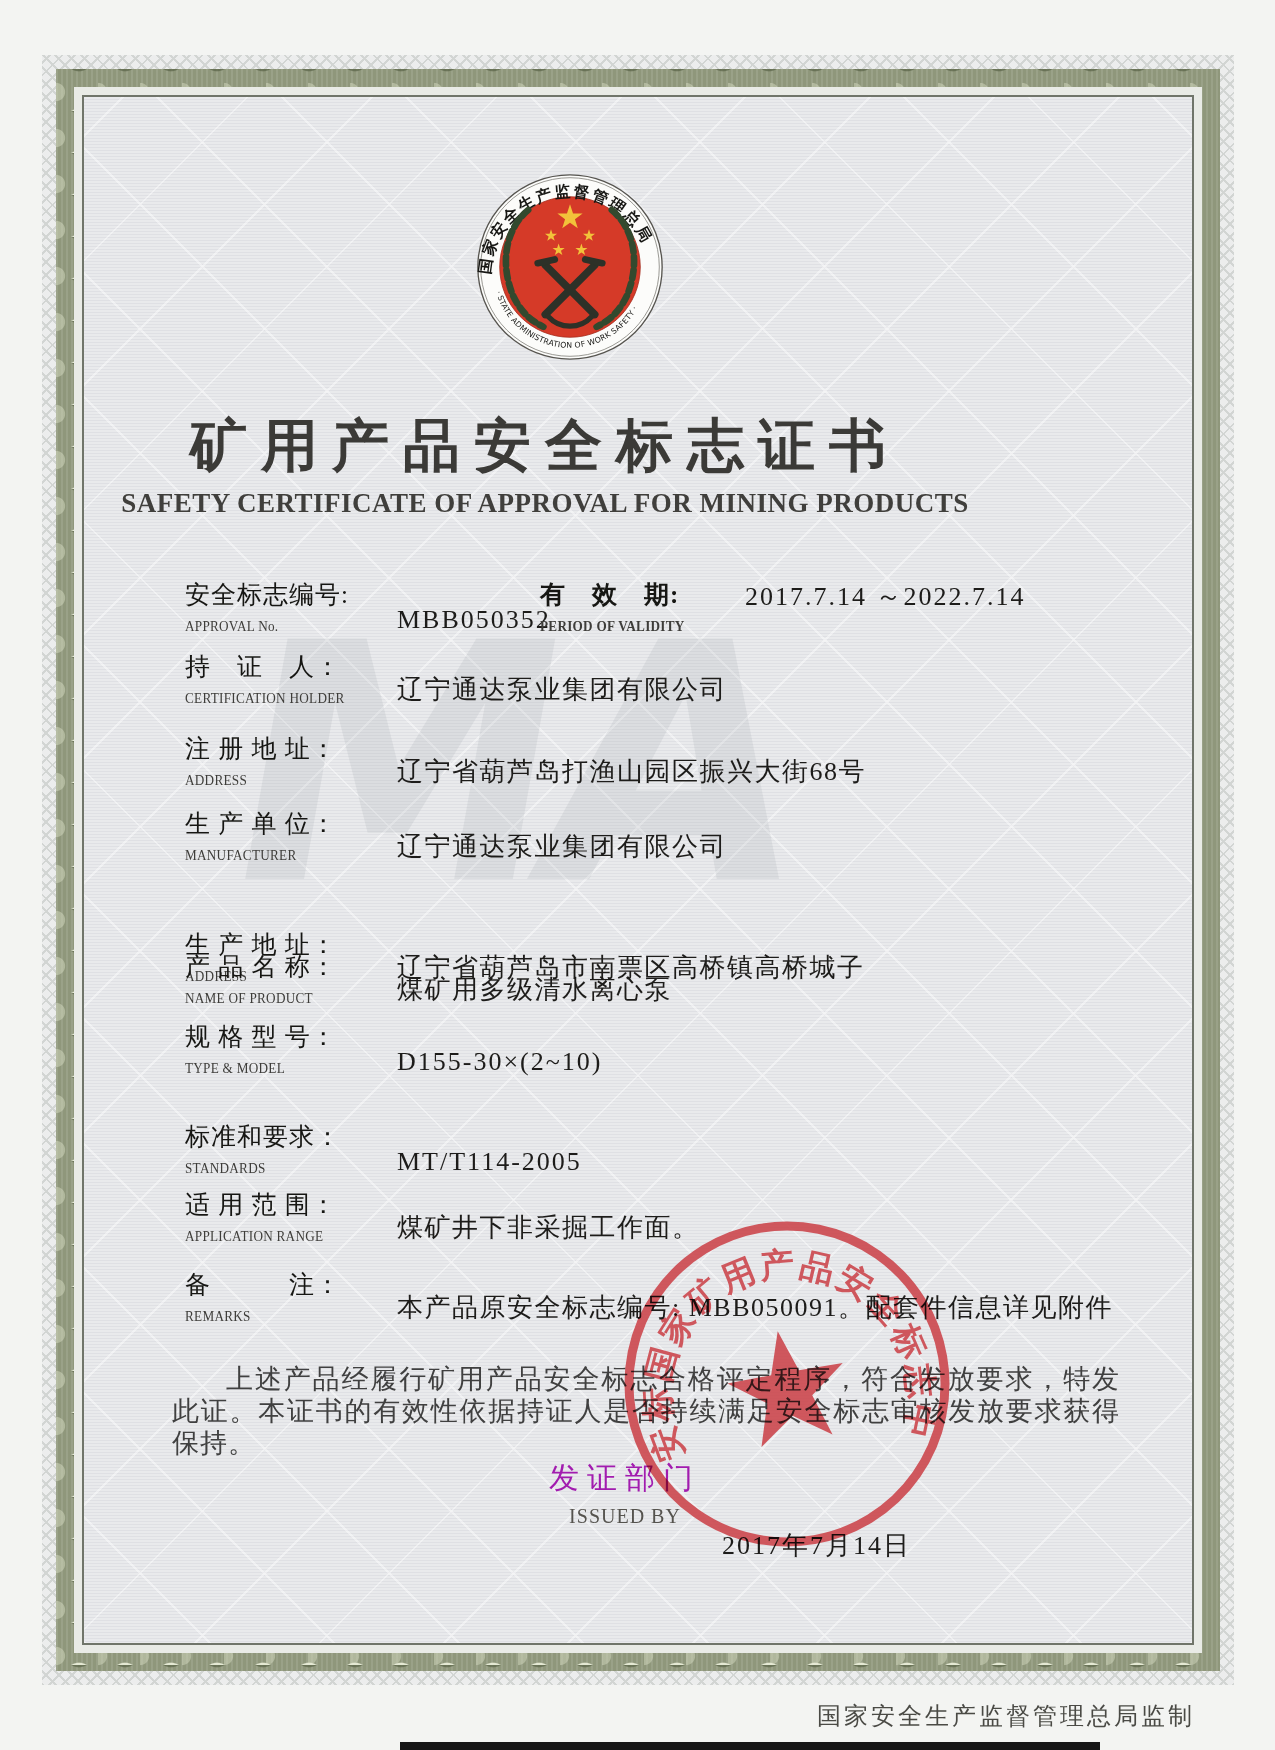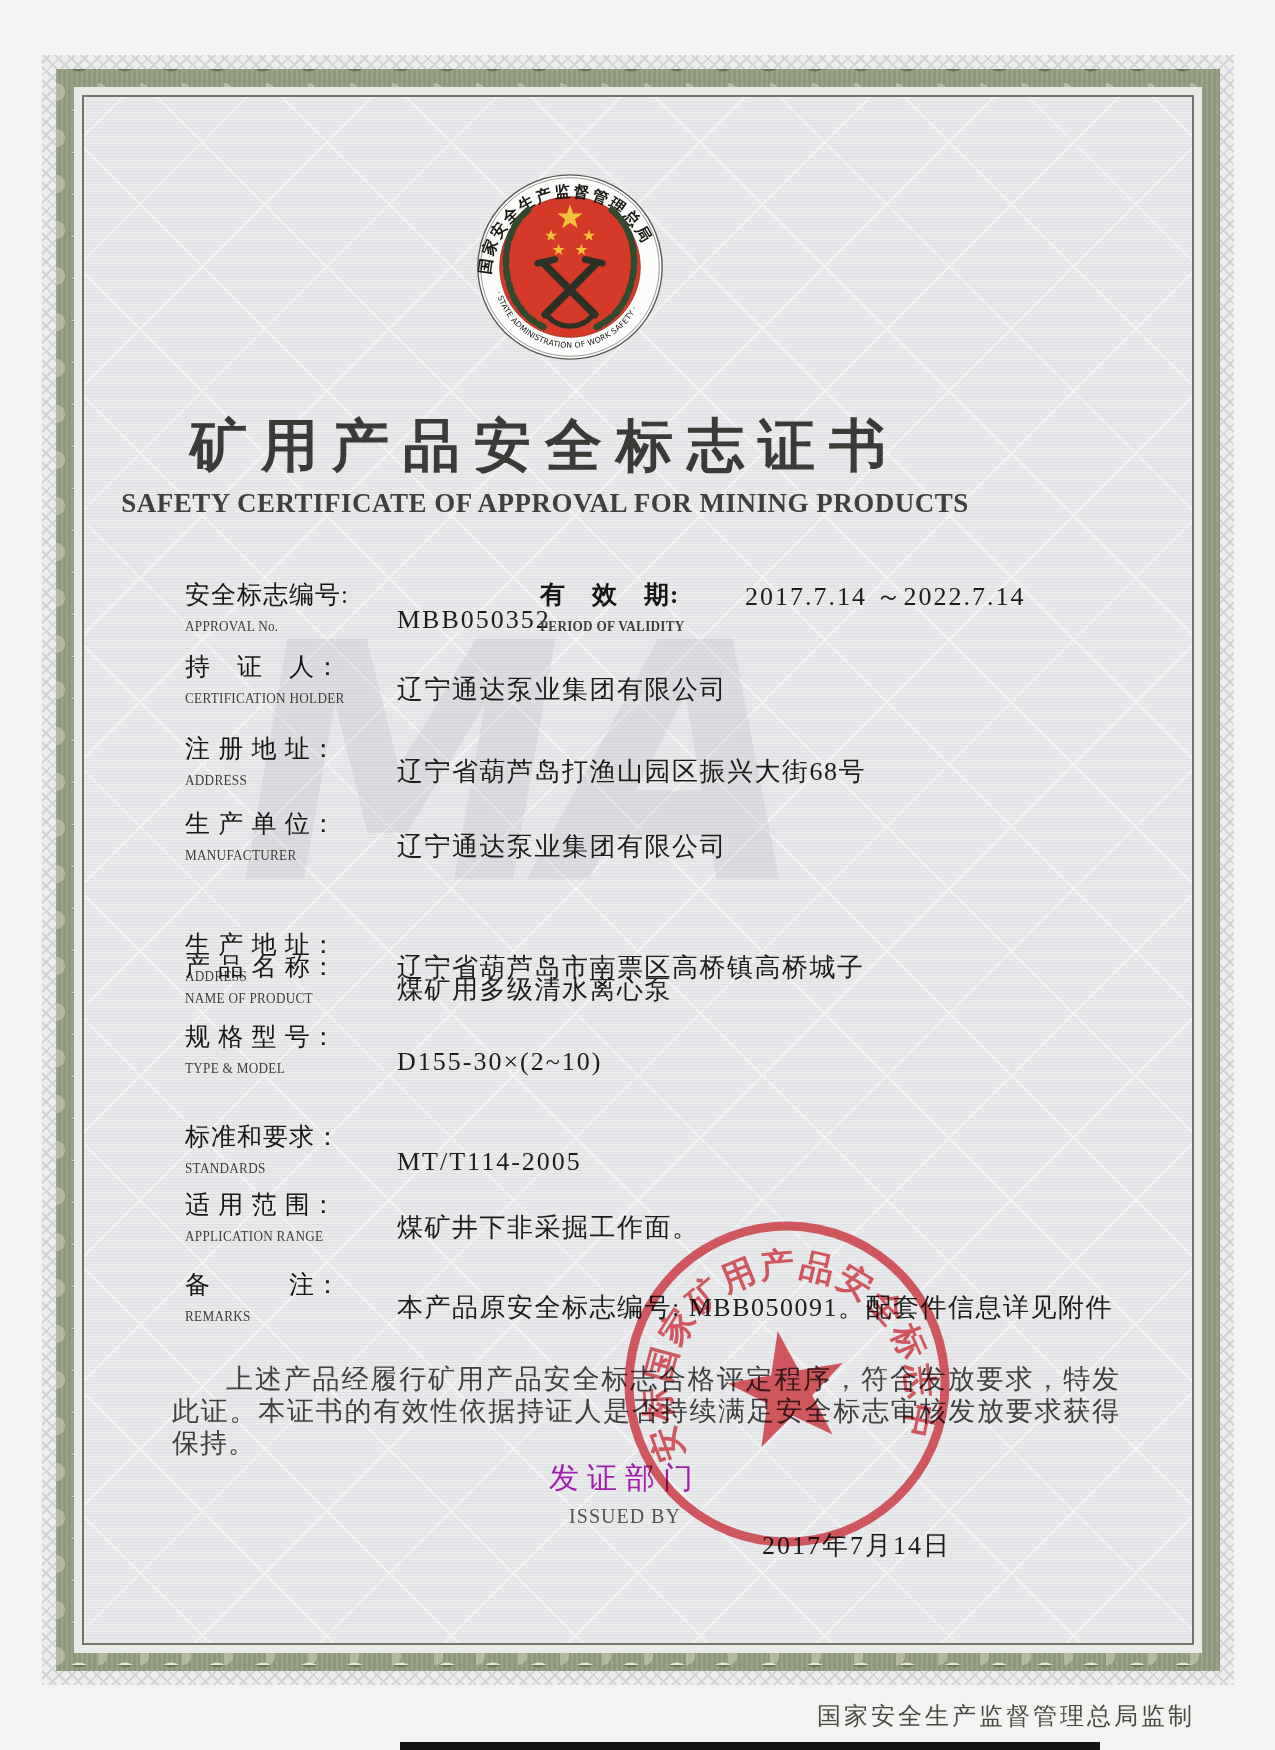--- a/index.html
+++ b/index.html
@@ -71,21 +71,21 @@
   .grpB{position:absolute;left:355px;top:0;display:flex;}
   .grpB .lab{width:165px;font-weight:bold;}
   .statement{
     position:absolute;left:172px;top:1363px;width:948px;
     font-size:27px;line-height:32px;letter-spacing:1px;color:#404040;
     text-indent:54px;text-align:justify;
   }
   .issued{position:absolute;left:500px;top:1458px;width:250px;text-align:center;}
   .issued .zh{font-size:30px;letter-spacing:8px;color:#a21caf;}
   .issued .en{font-size:20px;letter-spacing:1px;color:#55534e;margin-top:6px;}
-  .issue-date{position:absolute;left:722px;top:1528px;font-size:26px;letter-spacing:2px;color:#1d1c1a;margin-left:40px;}
+  .issue-date{position:absolute;left:722px;top:1528px;font-size:26px;letter-spacing:2px;color:#1d1c1a;}
   .stamp{position:absolute;left:615px;top:1212px;width:345px;height:345px;z-index:3;
     mix-blend-mode:multiply;opacity:.88;}
   .footer{
     position:absolute;top:1700px;right:80px;font-size:24px;letter-spacing:3px;color:#4a4a45;
   }
   .scan-bar{position:absolute;left:400px;top:1742px;width:700px;height:8px;background:#161616;z-index:4;}
 </style>
 </head>
 <body>
 

